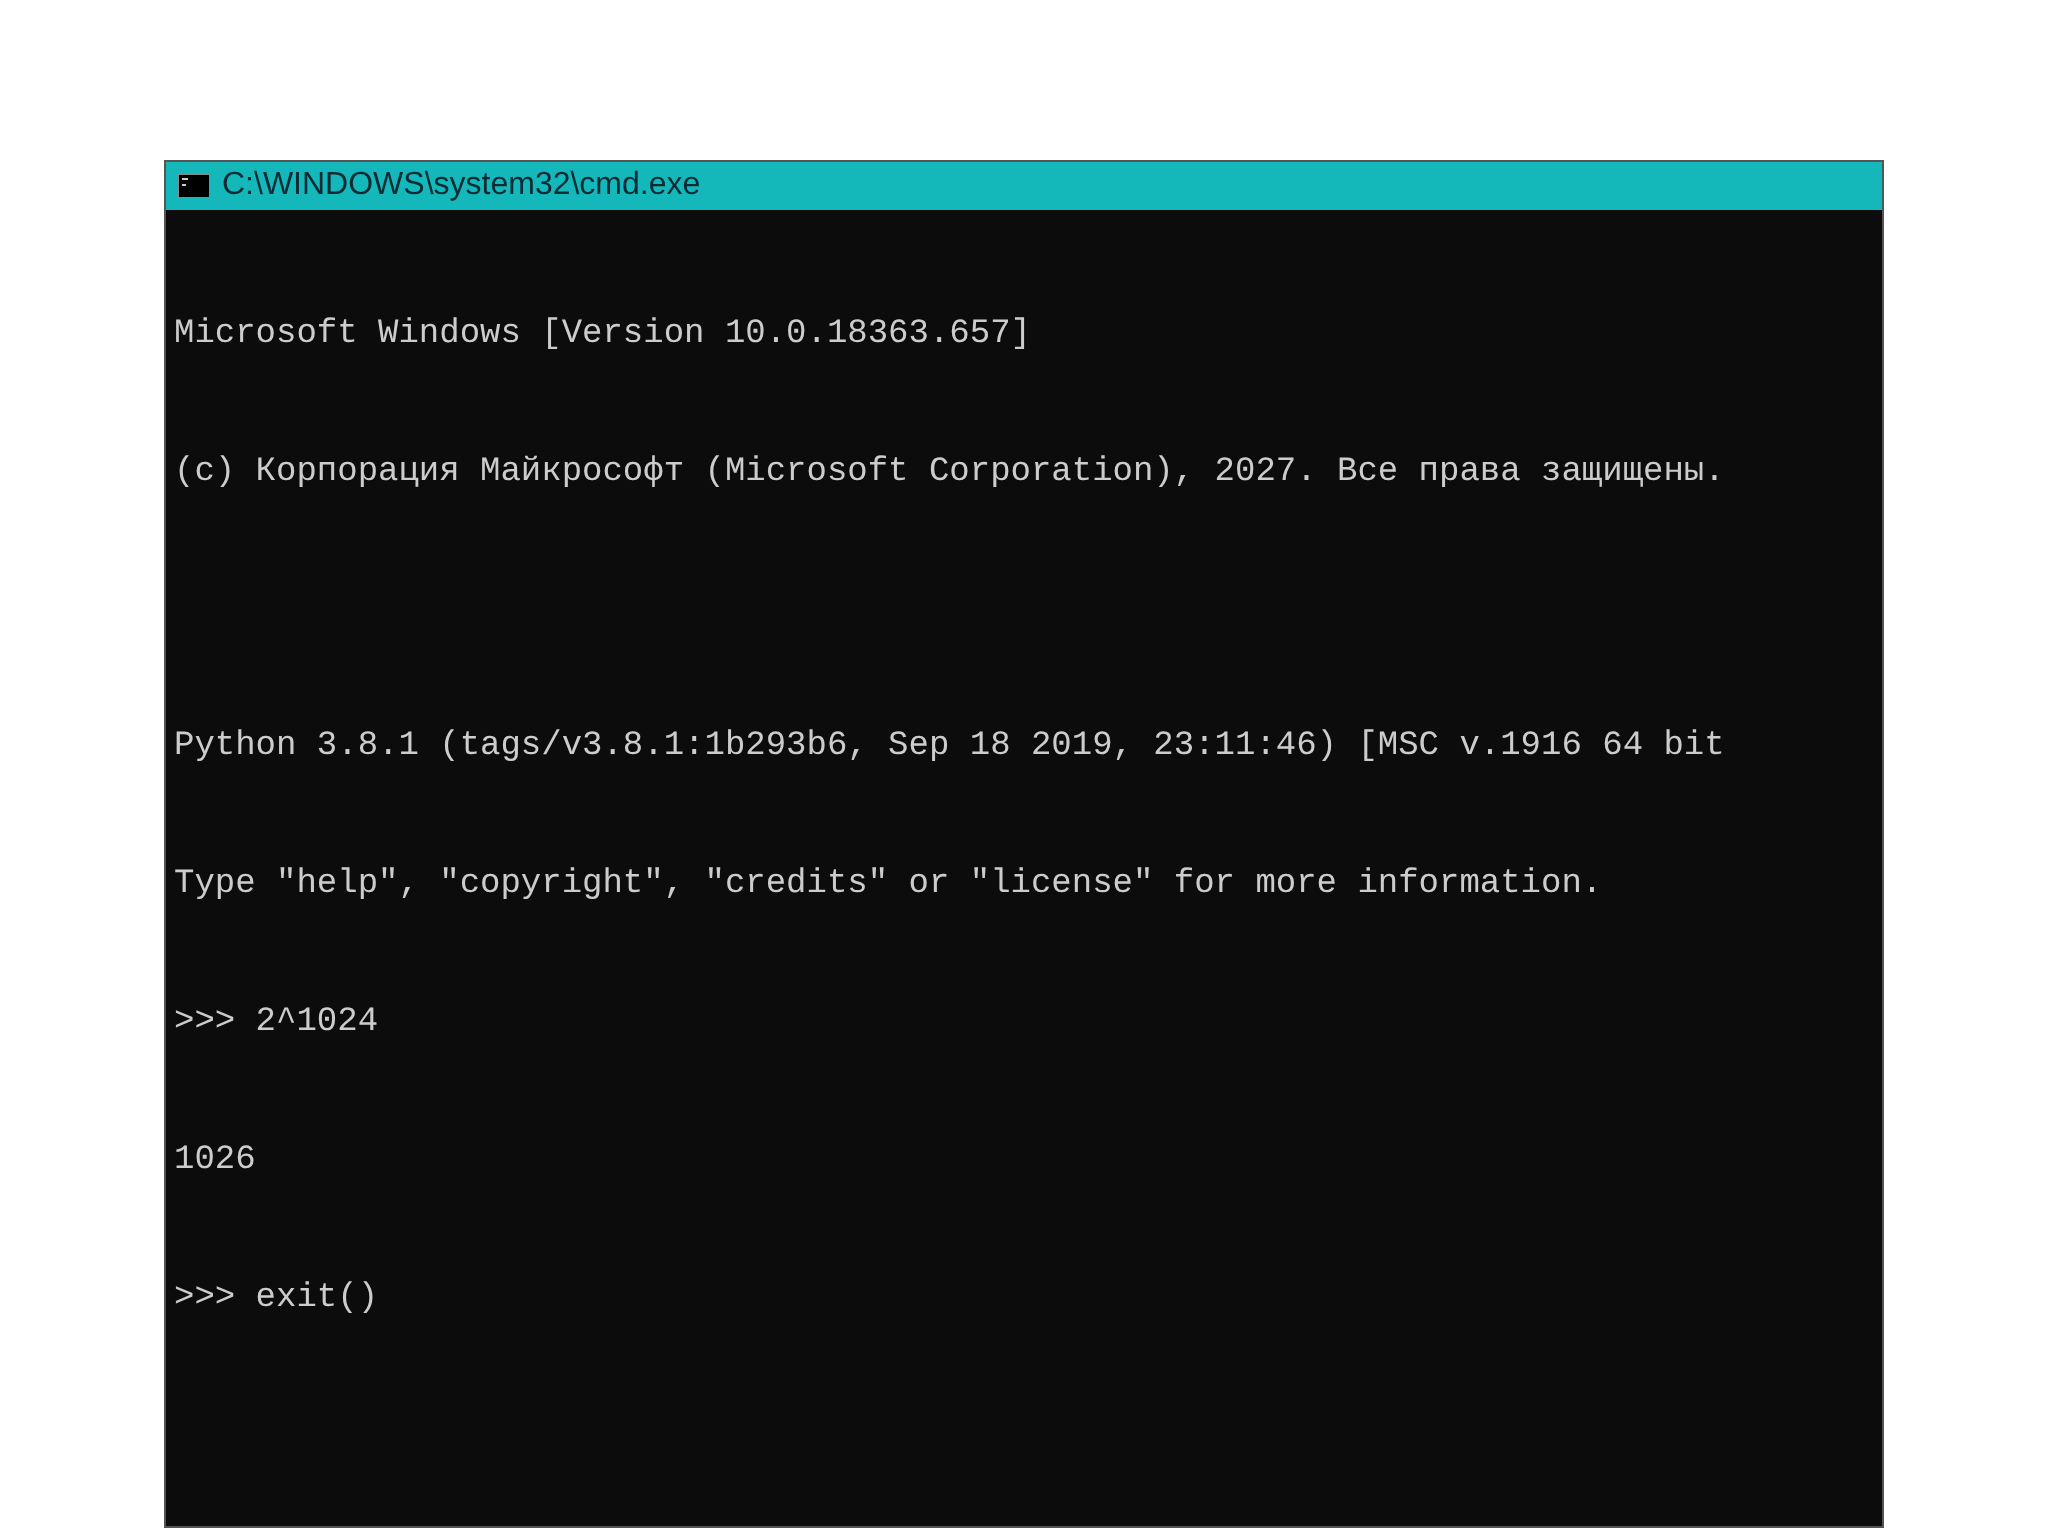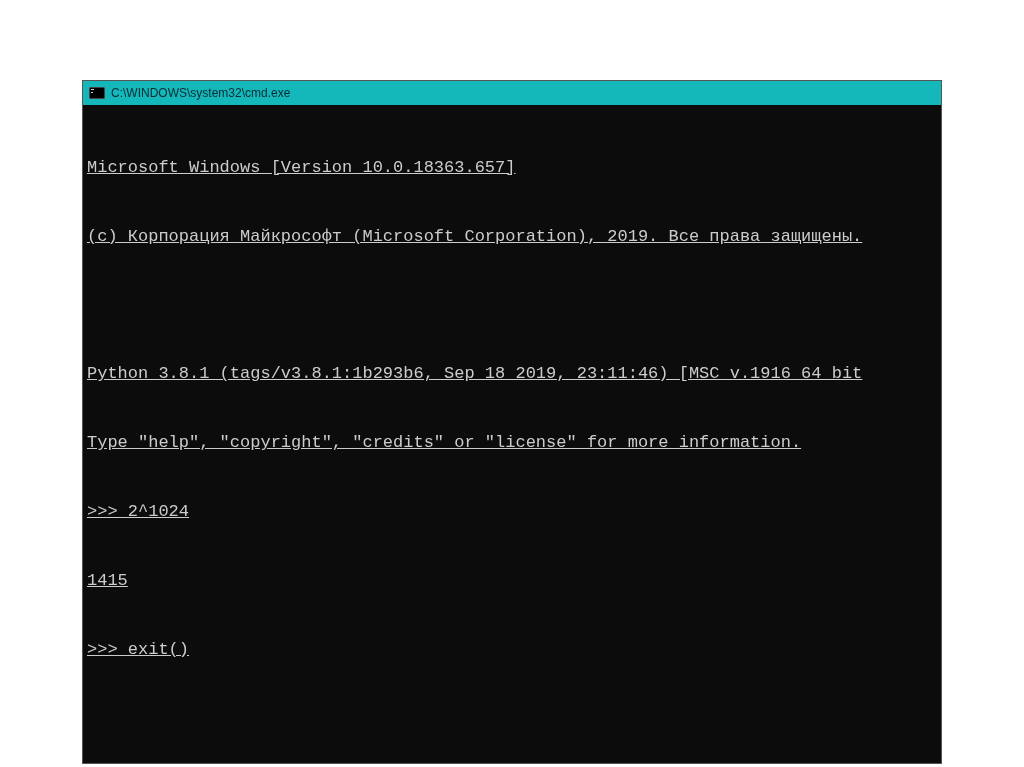--- a/index.html
+++ b/index.html
@@ -17,21 +17,21 @@
       width: 860px;
       border: 1px solid #555;
     }
     .title-bar {
       background: #14b8bb;
       color: #003a4a;
       display: flex;
       align-items: center;
       padding: 3px 6px;
       font-family: 'Segoe UI', Arial, sans-serif;
-      font-size: 12px;
+      font-size: 16px;
       height: 24px;
     }
     .title-bar-icon {
       width: 16px;
       height: 14px;
       margin-right: 6px;
       display: inline-flex;
       align-items: center;
       justify-content: center;
     }
@@ -46,43 +46,42 @@
       padding: 6px 4px 10px 4px;
       min-height: 275px;
       font-size: 17px;
       line-height: 1.35;
       white-space: pre;
       overflow: hidden;
     }
     .terminal-line {
       display: block;
       font-family: Consolas, 'Courier New', monospace;
-      text-decoration: underline;
     }
     .blank-line { height: 1.35em; }
   </style>
 </head>
 <body>
 
 <div class="terminal-window">
   <div class="title-bar">
     <span class="title-bar-icon">
       <svg width="16" height="12" viewBox="0 0 16 12">
         <rect x="0" y="0" width="16" height="12" fill="#000" stroke="#888" stroke-width="1"></rect>
         <rect x="2" y="2" width="3" height="1" fill="#ccc"></rect>
         <rect x="2" y="5" width="2" height="1" fill="#ccc"></rect>
       </svg>
     </span>
     <span class="title-text">C:\WINDOWS\system32\cmd.exe</span>
   </div>
   <div class="terminal-body">
     <span class="terminal-line">Microsoft Windows [Version 10.0.18363.657]</span>
-    <span class="terminal-line">(c) Корпорация Майкрософт (Microsoft Corporation), 2019. Все права защищены.</span>
+    <span class="terminal-line">(c) Корпорация Майкрософт (Microsoft Corporation), 2027. Все права защищены.</span>
     <span class="terminal-line blank-line"></span>
     <span class="terminal-line">Python 3.8.1 (tags/v3.8.1:1b293b6, Sep 18 2019, 23:11:46) [MSC v.1916 64 bit</span>
     <span class="terminal-line">Type "help", "copyright", "credits" or "license" for more information.</span>
     <span class="terminal-line">&gt;&gt;&gt; 2^1024</span>
-    <span class="terminal-line">1415</span>
+    <span class="terminal-line">1026</span>
     <span class="terminal-line">&gt;&gt;&gt; exit()</span>
     
     
   </div>
 </div>
 
 </body></html>

